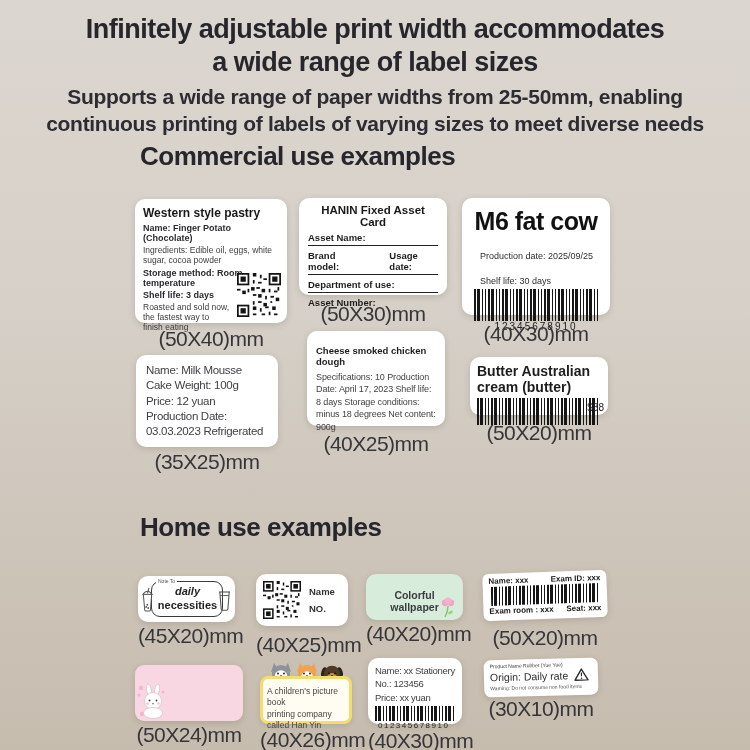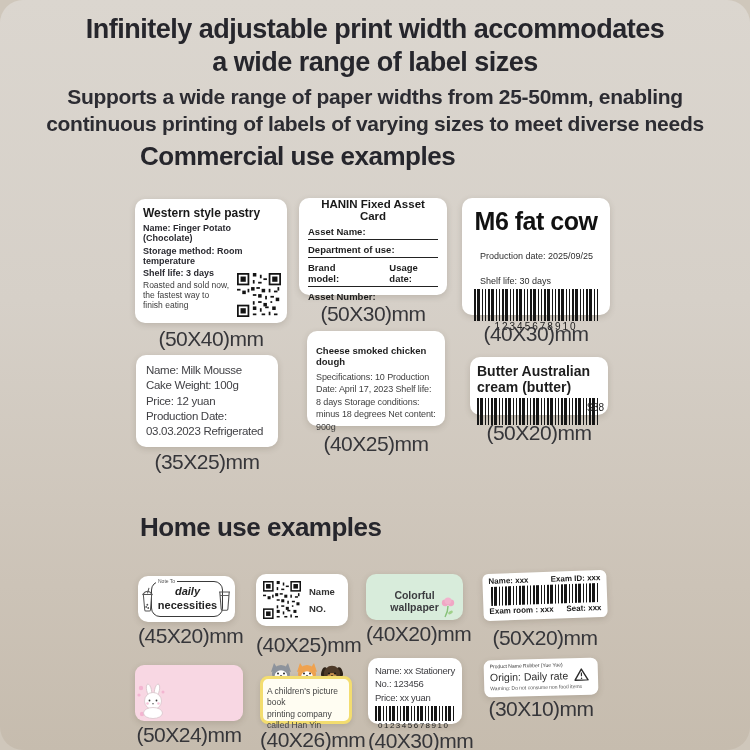--- a/index.html
+++ b/index.html
@@ -1,40 +1,40 @@
 <!DOCTYPE html>
 <html><head>
 <meta charset="utf-8">
 <style>
   html,body{margin:0;padding:0;background:#cfc7bb;}
   .canvas{
     position:relative;width:750px;height:750px;overflow:hidden;
     background:linear-gradient(180deg,#dbd6cf 0%,#d6d0c8 40%,#ccc3b7 78%,#c6bcae 100%);
-    font-family:"Liberation Sans",sans-serif;color:#2a2a30;border-radius:23px;
+    font-family:"Liberation Sans",sans-serif;color:#2a2a30;
   }
   .abs{position:absolute;}
   .title{width:750px;text-align:center;font-weight:bold;font-size:27px;letter-spacing:-0.5px;color:#26262c;}
   .subtitle{width:750px;text-align:center;font-size:21px;font-weight:600;letter-spacing:-0.3px;color:#2c2c32;}
   .section-heading{font-size:26px;font-weight:bold;letter-spacing:-0.5px;color:#26262c;}
   .label{
     position:absolute;background:#fff;border-radius:10px;
     box-shadow:0 2px 6px rgba(70,60,45,0.18);
   }
   .size-caption{position:absolute;text-align:center;font-size:21px;color:#36363a;letter-spacing:-0.5px;}
   .bc{background-image:repeating-linear-gradient(90deg,#161616 0 2px,rgba(0,0,0,0) 2px 3px,#161616 3px 6px,rgba(0,0,0,0) 6px 8px,#161616 8px 9px,rgba(0,0,0,0) 9px 11px,#161616 11px 12px,rgba(0,0,0,0) 12px 14px);}
   
   .pastry{left:135px;top:199px;width:152px;height:124px;padding:7px 8px;box-sizing:border-box;}
   .pastry .t{font-size:12px;font-weight:bold;color:#191919;}
   .pastry .n{font-size:9px;font-weight:bold;margin-top:3px;}
   .pastry .ing{font-size:8.5px;color:#3c3c3c;margin-top:2px;line-height:1.18;}
   .pastry .st{font-size:9px;font-weight:bold;margin-top:3px;}
   .pastry .sh{font-size:9px;font-weight:bold;margin-top:2px;}
   .pastry .note{font-size:8.5px;color:#3c3c3c;margin-top:2px;width:86px;line-height:1.2;}
   
-  .asset{left:299px;top:198px;width:148px;height:97px;padding:0 9px;box-sizing:border-box;}
+  .asset{left:299px;top:198px;width:148px;height:97px;padding:6px 9px;box-sizing:border-box;}
   .asset .t{font-size:11.5px;font-weight:bold;text-align:center;color:#191919;}
   .asset .row{font-size:9.5px;font-weight:bold;color:#1d1d1d;border-bottom:1.5px solid #222;padding:4px 0 2px 0;}
   .asset .row.flex{display:flex;}
   .asset .row.last{border-bottom:none;}
   .asset .usage{margin-left:26px;}
   
   .m6{left:462px;top:198px;width:148px;height:117px;box-sizing:border-box;padding-top:9px;}
   .m6 .t{font-size:25px;font-weight:bold;text-align:center;letter-spacing:-0.5px;color:#111;}
   .m6 .l{font-size:9px;color:#2e2e2e;margin:15px 0 0 18px;}
   .m6 .bar{width:124px;height:32px;margin:3px 0 0 12px;}
@@ -94,20 +94,21 @@
 
   <div class="abs title" style="top:14px;">Infinitely adjustable print width accommodates</div>
   <div class="abs title" style="top:47px;">a wide range of label sizes</div>
   <div class="abs subtitle" style="top:85px;">Supports a wide range of paper widths from 25-50mm, enabling</div>
   <div class="abs subtitle" style="top:112px;">continuous printing of labels of varying sizes to meet diverse needs</div>
   <div class="abs section-heading" style="left:140px;top:141px;">Commercial use examples</div>
 
   <div class="label pastry">
     <div class="t">Western style pastry</div>
     <div class="n">Name: Finger Potato (Chocolate)</div>
+    <div class="ing">Ingredients: Edible oil, eggs, white sugar, cocoa powder</div>
     <div class="st">Storage method: Room temperature</div>
     <div class="sh">Shelf life: 3 days</div>
     <div class="note">Roasted and sold now, the fastest way to finish eating</div>
     <svg class="abs" style="right:6px;bottom:6px;" width="44" height="44" viewBox="0 0 25 25">
       <g fill="#131313">
         <rect x="0" y="0" width="7" height="7"></rect>
           <rect x="18" y="0" width="7" height="7"></rect>
           <rect x="0" y="18" width="7" height="7"></rect>
         <rect x="9" y="0" width="2" height="2"></rect>
           <rect x="13" y="1" width="1" height="2"></rect>
@@ -151,25 +152,25 @@
           <rect x="20" y="2" width="3" height="3"></rect>
           <rect x="2" y="20" width="3" height="3"></rect>
         </g>
     </svg>
   </div>
   <div class="size-caption" style="left:135px;width:152px;top:327px;">(50X40)mm</div>
 
   <div class="label asset">
     <div class="t">HANIN Fixed Asset Card</div>
     <div class="row">Asset Name:</div>
-    <div class="row">Department of use:</div>
     <div class="row flex">
       <span>Brand model:</span>
       <span class="usage">Usage date:</span>
     </div>
+    <div class="row">Department of use:</div>
     <div class="row last">Asset Number:</div>
   </div>
   <div class="size-caption" style="left:299px;width:148px;top:302px;">(50X30)mm</div>
 
   <div class="label m6">
     <div class="t">M6 fat cow</div>
     <div class="l">Production date: 2025/09/25</div>
     <div class="l">Shelf life: 30 days</div>
     <div class="bar bc"></div>
     <div class="digits">12345678910</div>

